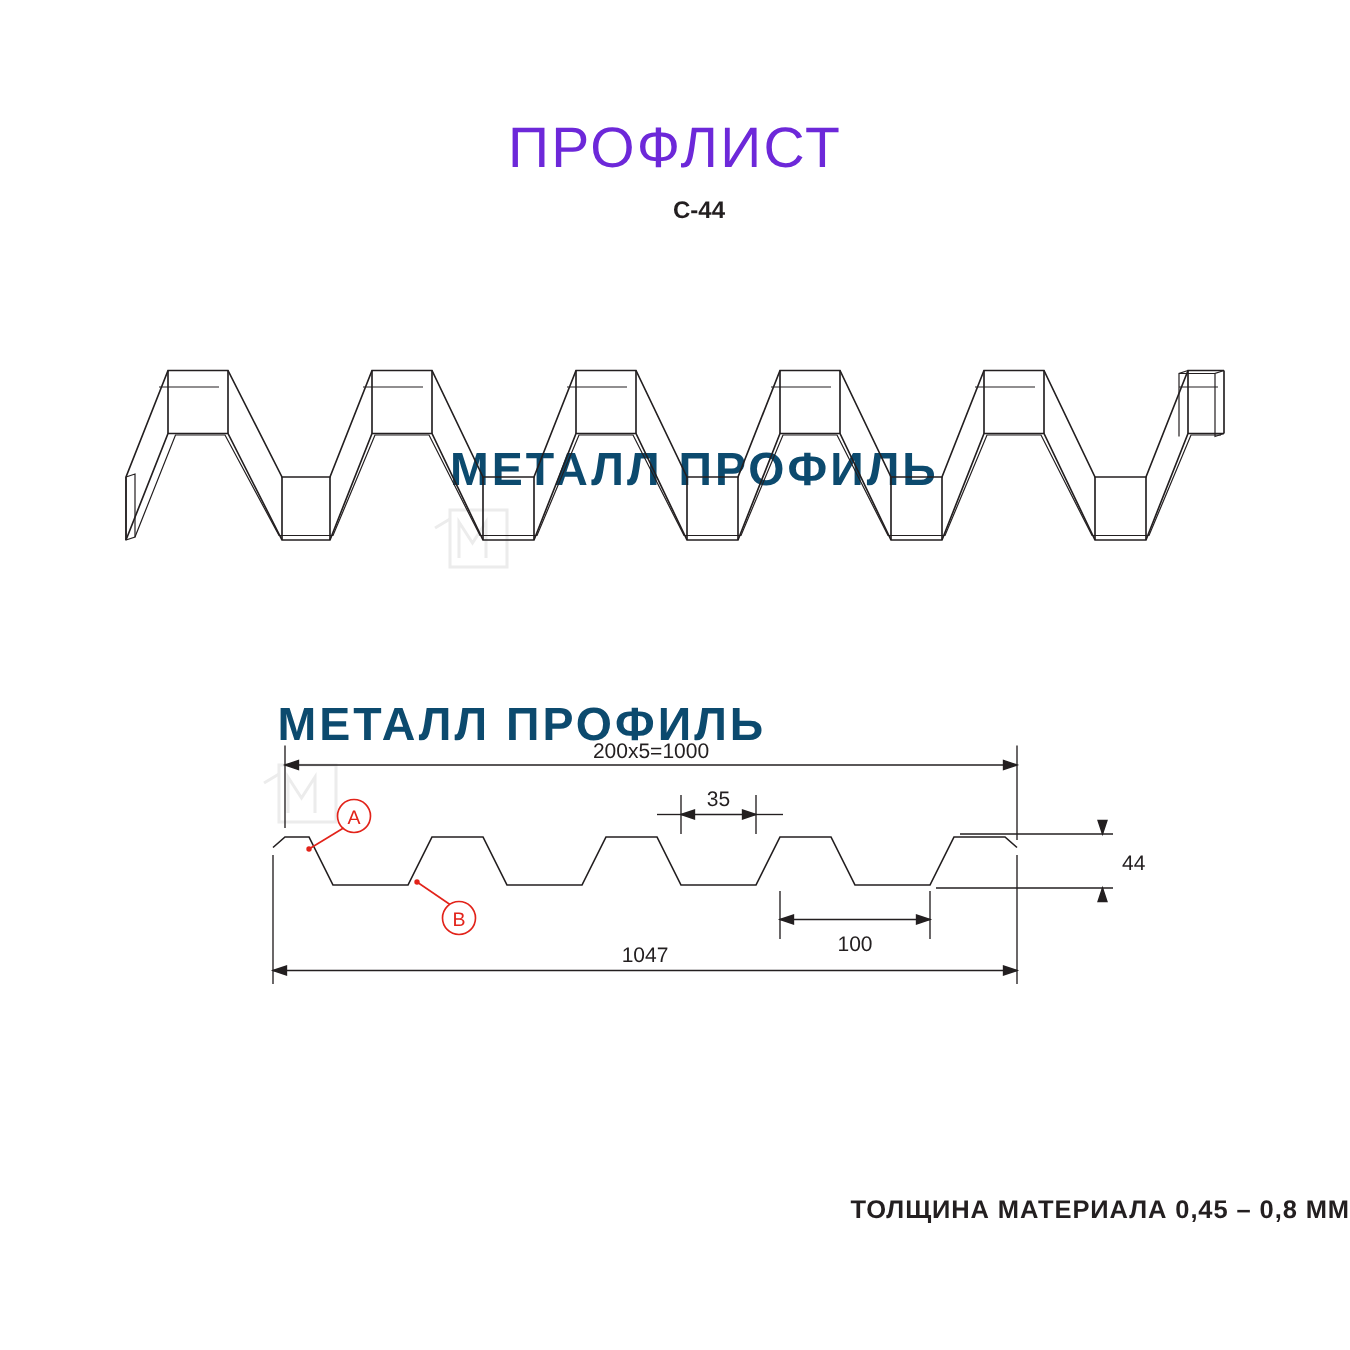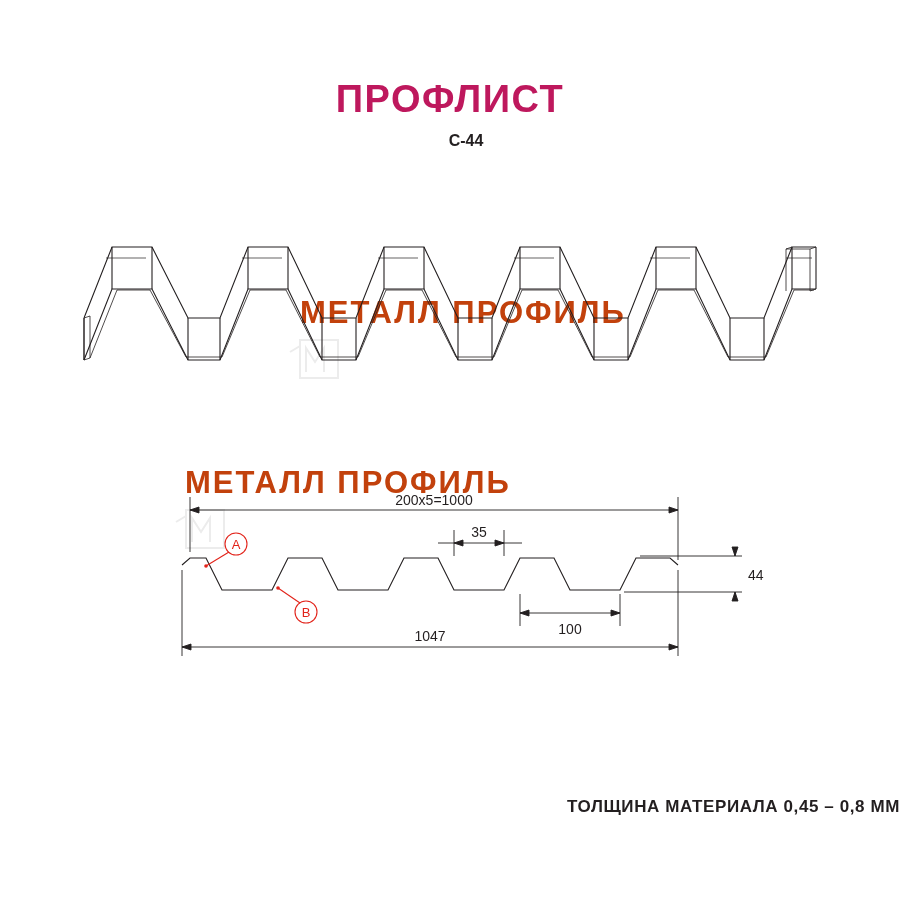--- a/index.html
+++ b/index.html
@@ -16,23 +16,23 @@
     overflow: hidden;
     background: #ffffff;
   }
   
   .title {
     position: absolute;
     left: 0; top: 78px;
     width: 900px;
     text-align: center;
     font-size: 38px;
-    font-weight: bold;
+    font-weight: normal;
     letter-spacing: 1.5px;
-    color: #be185d;
+    color: #6d28d9;
   }
   .subtitle {
     position: absolute;
     left: 16px; top: 132px;
     width: 900px;
     text-align: center;
     font-size: 16px;
     font-weight: bold;
     color: #231f20;
   }
@@ -43,21 +43,21 @@
     width: 900px;
     text-align: right;
     font-size: 17px;
     font-weight: bold;
     letter-spacing: 0.6px;
     color: #231f20;
   }
   
   .wm {
     position: absolute;
-    color: #c2410c;
+    color: #0c4a6e;
     font-size: 31px;
     font-weight: bold;
     letter-spacing: 2px;
     white-space: nowrap;
     user-select: none;
   }
   .wm-1 { left: 300px; top: 295px; }
   .wm-2 { left: 185px; top: 465px; }
   
   svg.layer {

